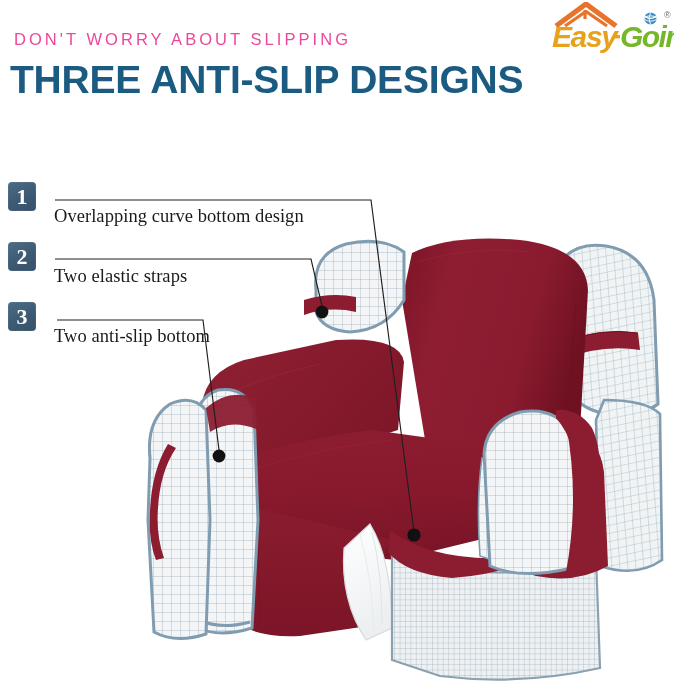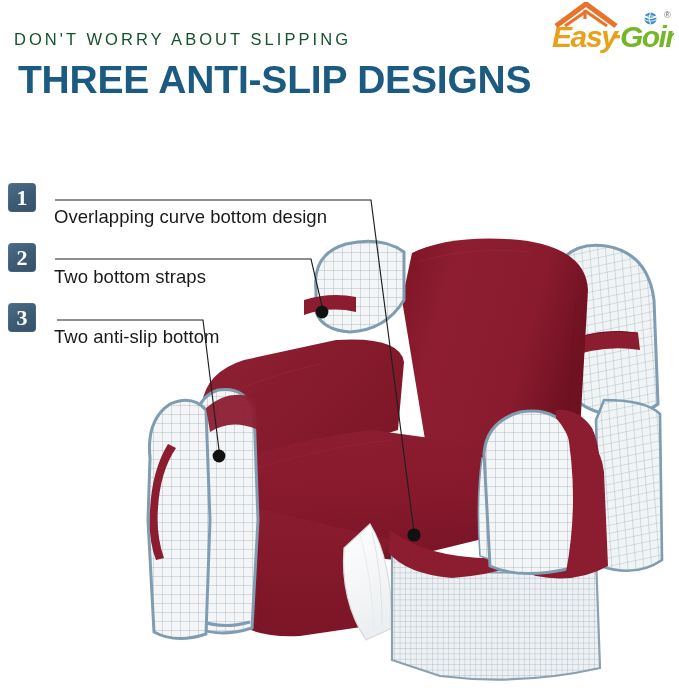--- a/index.html
+++ b/index.html
@@ -24,26 +24,26 @@
     height: 130px;
   }
   .kicker {
     position: absolute;
     left: 14px;
     top: 30px;
     font-family: "Liberation Sans", sans-serif;
     font-size: 16.5px;
     font-weight: 400;
     letter-spacing: 3.05px;
-    color: #14532d;
+    color: #ec4899;
     white-space: nowrap;
   }
   .headline {
     position: absolute;
-    left: 18px;
+    left: 10px;
     top: 60px;
     font-family: "Liberation Sans", sans-serif;
     font-size: 39px;
     font-weight: 700;
     letter-spacing: -0.2px;
     color: #1b5b81;
     white-space: nowrap;
     line-height: 1;
   }
 
@@ -78,21 +78,21 @@
     font-family: "Liberation Serif", serif;
     font-size: 22px;
     font-weight: 700;
     line-height: 29px;
     text-align: center;
     flex: 0 0 auto;
     box-shadow: inset 0 0 0 1px rgba(255,255,255,0.06);
   }
   .callout-label {
     margin-left: 18px;
-    font-family: Liberation Sans, sans-serif;
+    font-family: Liberation Serif, serif;
     font-size: 18.5px;
     font-weight: 400;
     color: #1a1a1a;
     white-space: nowrap;
     letter-spacing: 0.05px;
     margin-top: 40px;
   }
 
   .c1 { left: 8px; top: 166px; }
   .c2 { left: 8px; top: 226px; }
@@ -314,21 +314,21 @@
 
 <div class="callouts">
 
   <div class="callout c1">
     <div class="badge">1</div>
     <div class="callout-label">Overlapping curve bottom design</div>
   </div>
 
   <div class="callout c2">
     <div class="badge">2</div>
-    <div class="callout-label">Two bottom straps</div>
+    <div class="callout-label">Two elastic straps</div>
   </div>
 
   <div class="callout c3">
     <div class="badge">3</div>
     <div class="callout-label">Two anti-slip bottom</div>
   </div>
 
 </div>
 
 </body></html>

